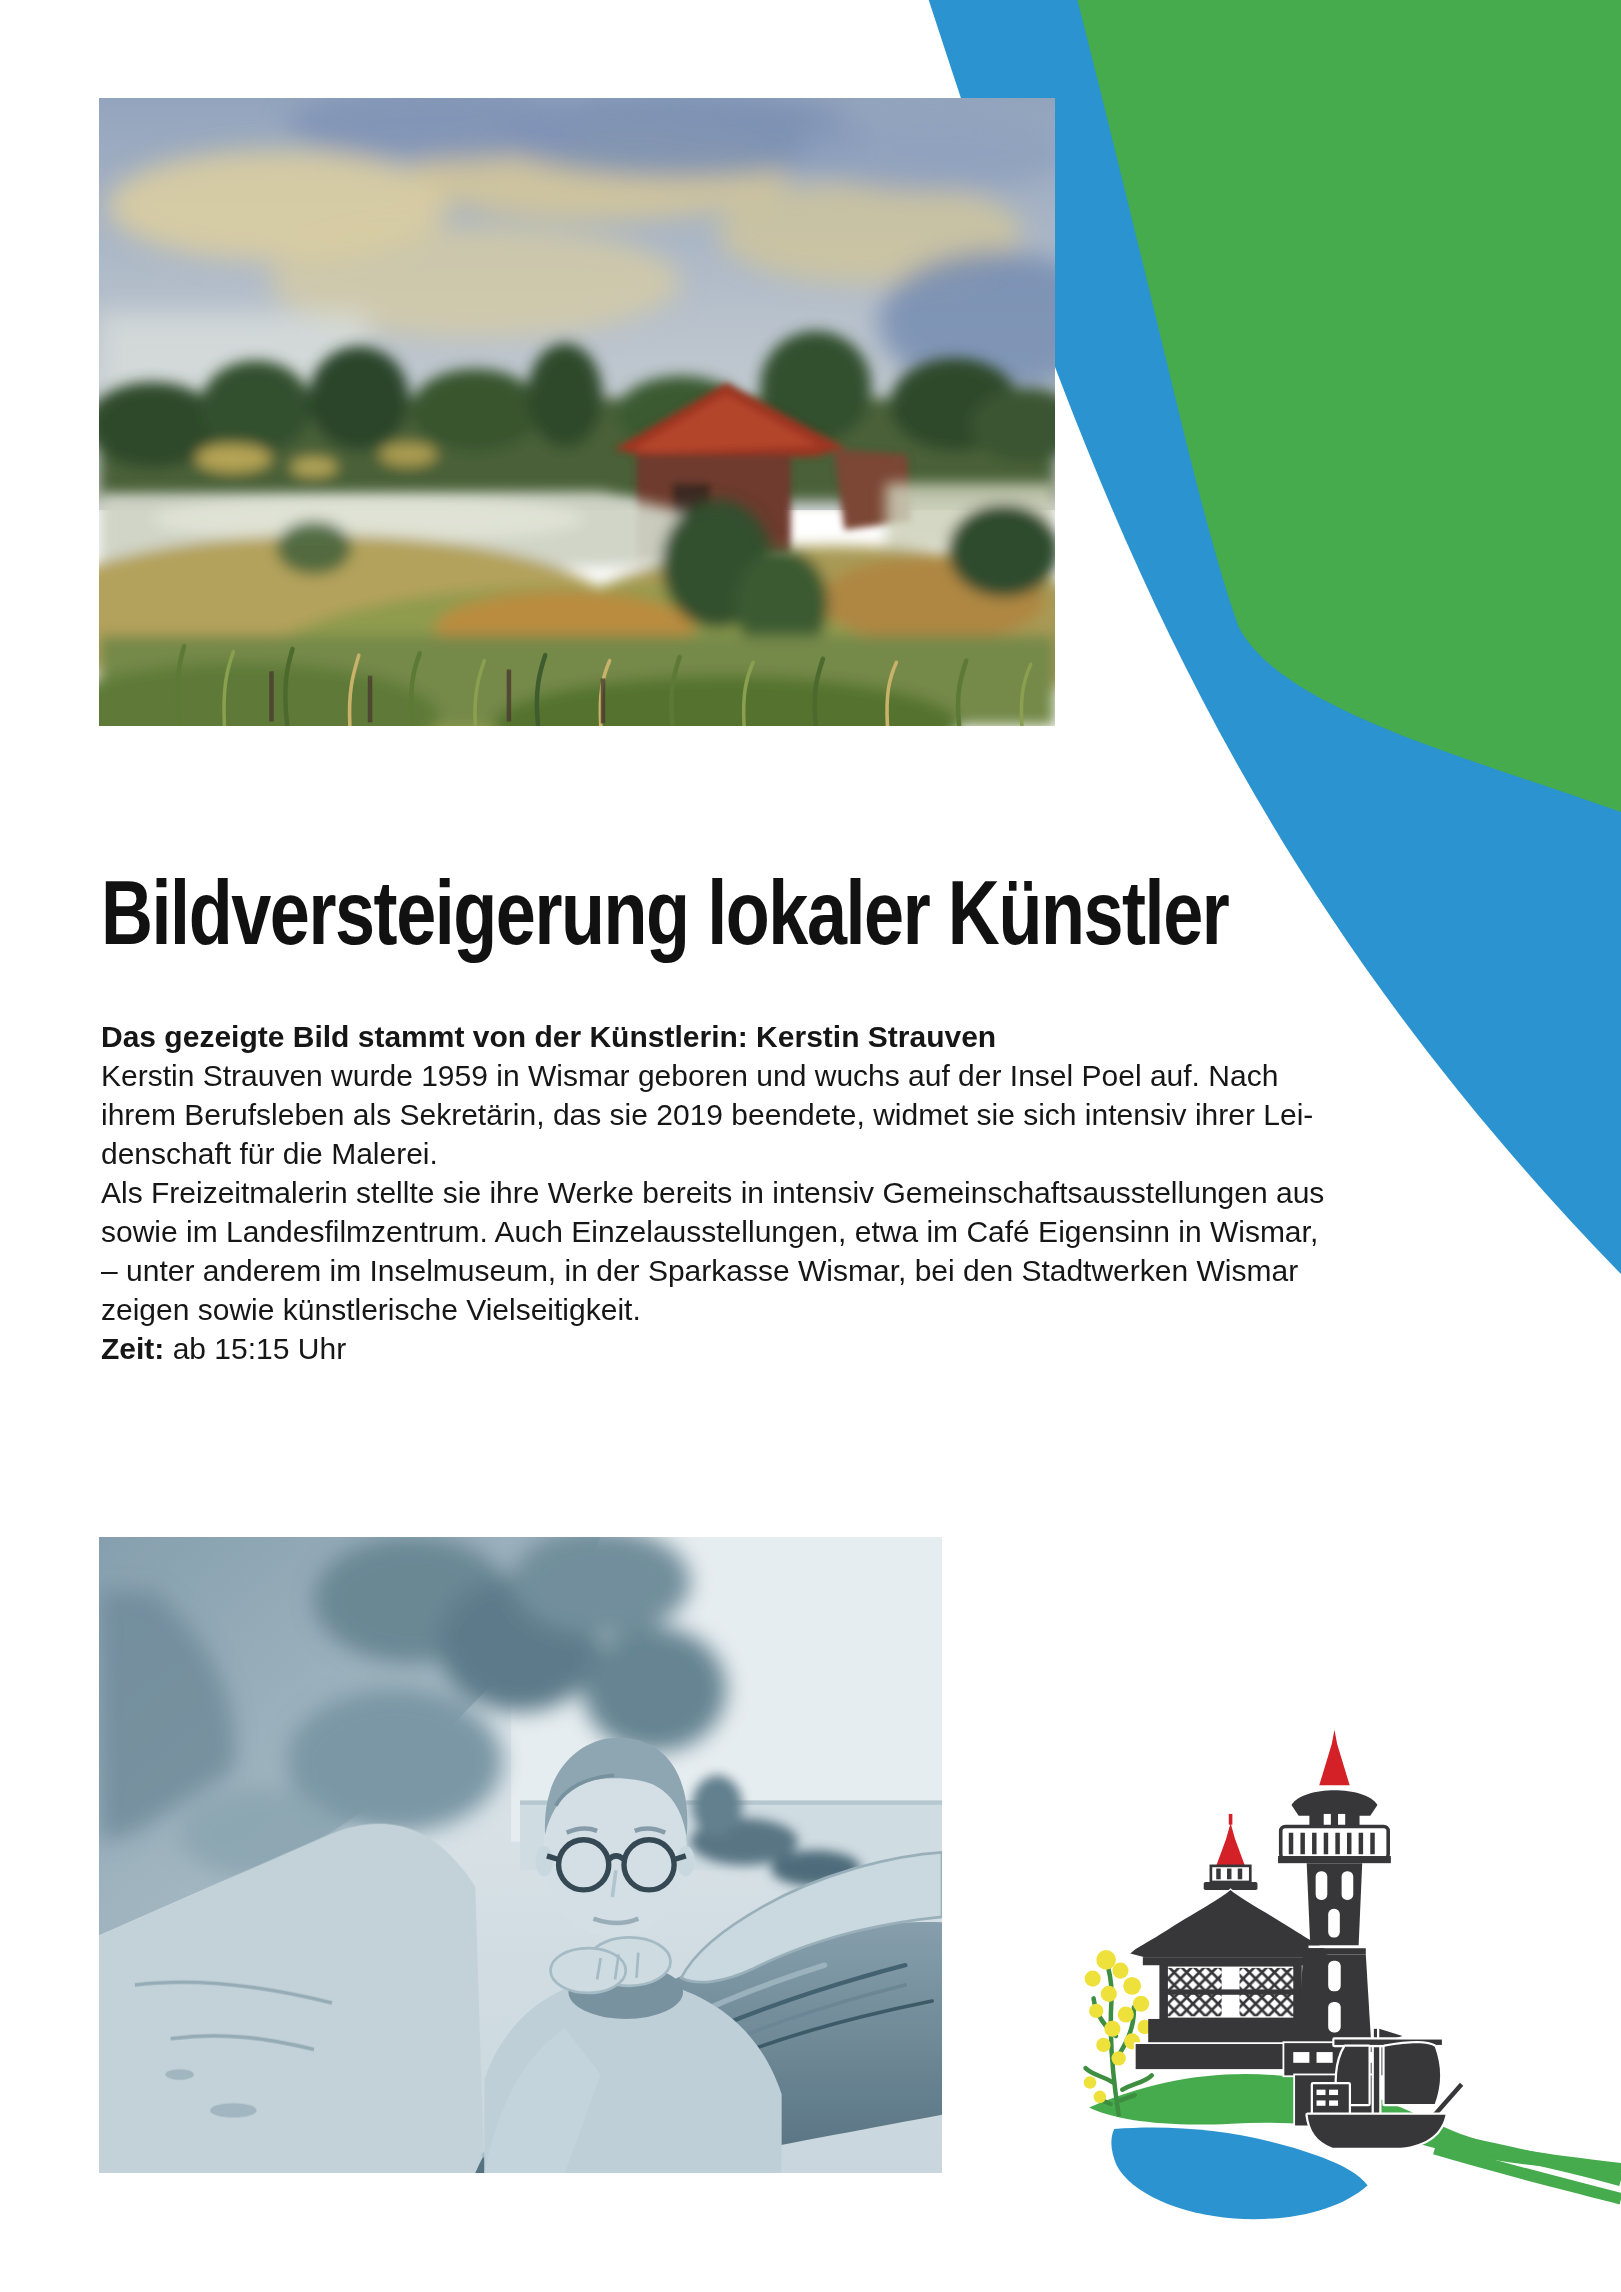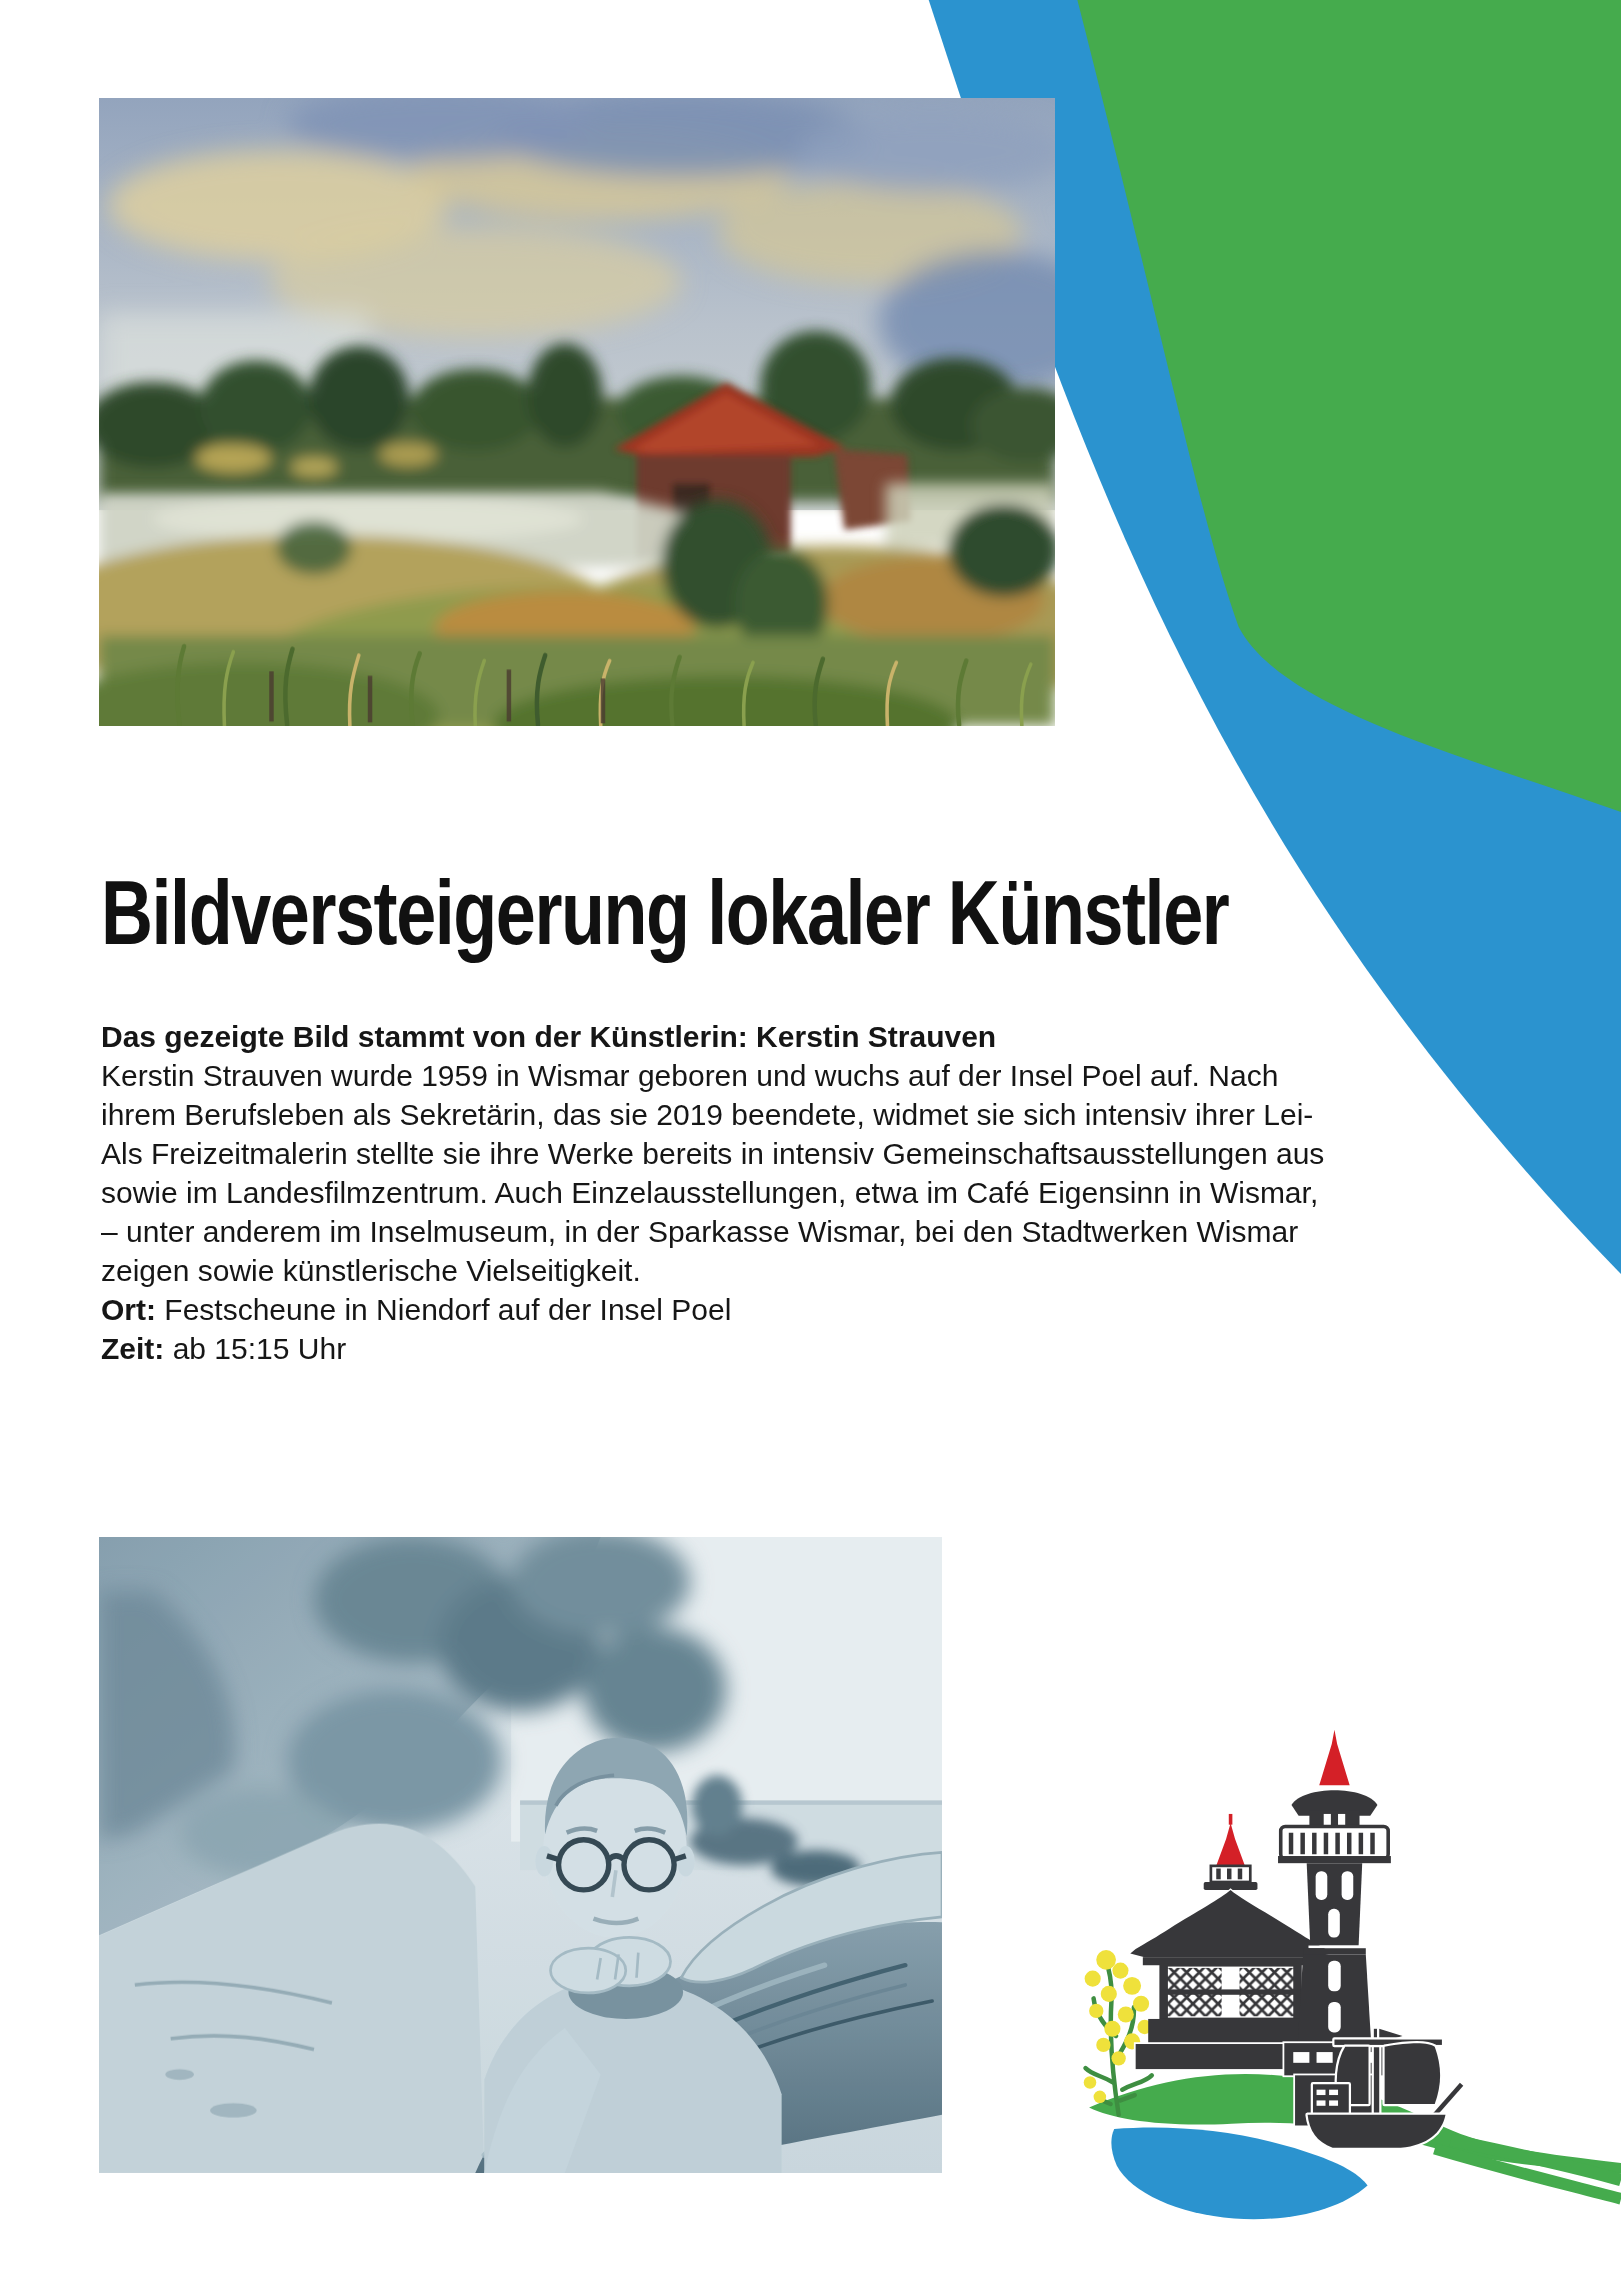--- a/index.html
+++ b/index.html
@@ -133,25 +133,25 @@
     <rect x="560" y="648" width="5" height="50" fill="#4a3b2f" opacity="0.8" stroke="none"></rect>
   </g>
 </svg>
 
 <div id="headline" class="abs">Bildversteigerung lokaler Künstler</div>
 
 <div id="copy" class="abs">
     <div class="line"><b>Das gezeigte Bild stammt von der Künstlerin: Kerstin Strauven</b></div>
     <div class="line">Kerstin Strauven wurde 1959 in Wismar geboren und wuchs auf der Insel Poel auf. Nach</div>
     <div class="line">ihrem Berufsleben als Sekretärin, das sie 2019 beendete, widmet sie sich intensiv ihrer Lei-</div>
+    <div class="line">denschaft für die Malerei.</div>
     <div class="line">Als Freizeitmalerin stellte sie ihre Werke bereits in intensiv Gemeinschaftsausstellungen aus</div>
     <div class="line">sowie im Landesfilmzentrum. Auch Einzelausstellungen, etwa im Café Eigensinn in Wismar,</div>
     <div class="line">– unter anderem im Inselmuseum, in der Sparkasse Wismar, bei den Stadtwerken Wismar</div>
     <div class="line">zeigen sowie künstlerische Vielseitigkeit.</div>
-    <div class="line"><b>Ort:</b> Festscheune in Niendorf auf der Insel Poel</div>
     <div class="line"><b>Zeit:</b> ab 15:15 Uhr</div>
     <div class="line">&nbsp;</div>
   </div>
 
 <svg id="photo" class="abs" viewBox="0 0 941 710" preserveAspectRatio="none">
   <defs>
     <linearGradient id="phBg" x1="0" y1="0" x2="0" y2="1">
       <stop offset="0" stop-color="#eef3f5"></stop>
         <stop offset="1" stop-color="#d2dde2"></stop>
     </linearGradient>

